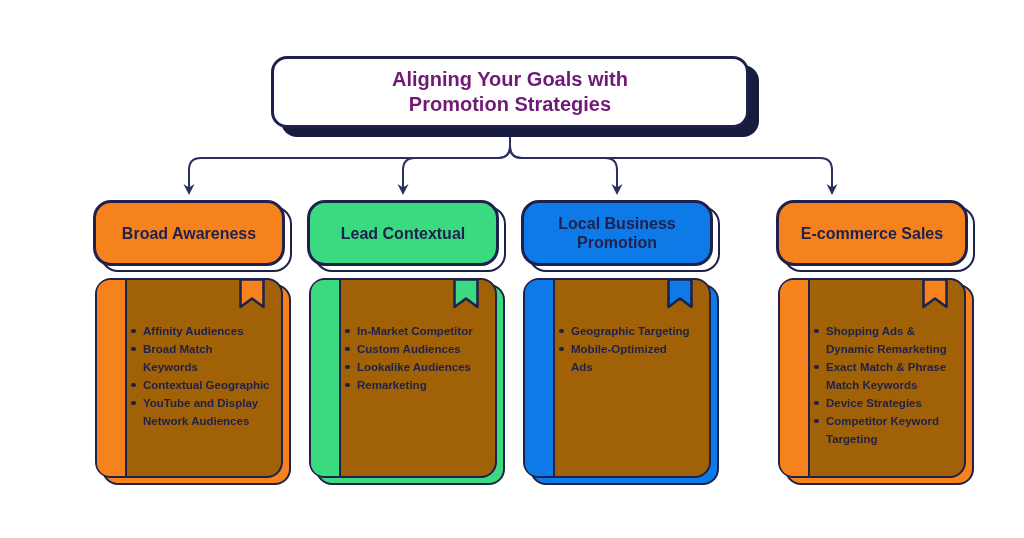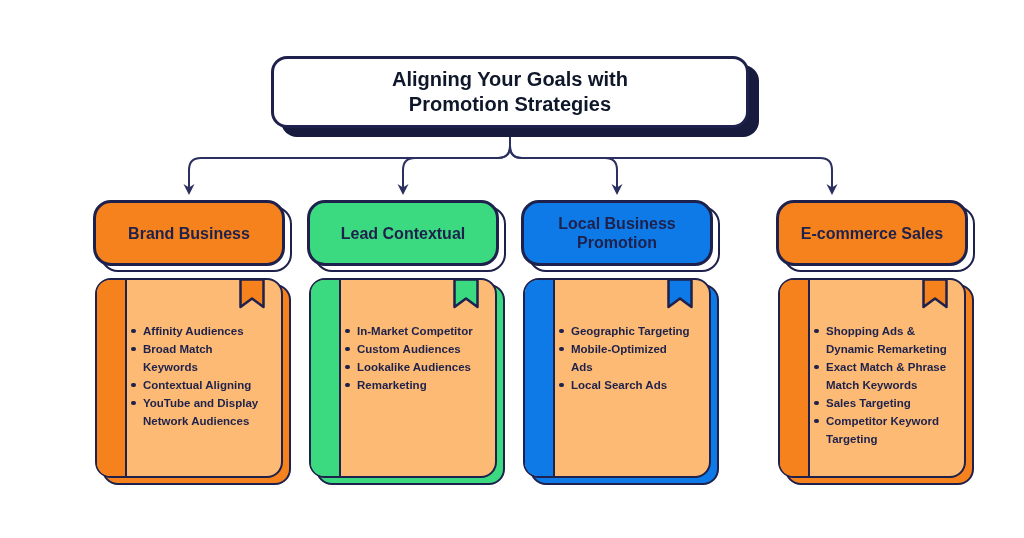--- a/index.html
+++ b/index.html
@@ -17,21 +17,21 @@
 
   
   .title-box{
     position:absolute;left:271px;top:56px;width:478px;height:72px;
     box-sizing:border-box;
     background:#ffffff;
     border:3.5px solid #1d214b;
     border-radius:16px;
     box-shadow:10px 9px 0 0 #171b3e;
     display:flex;flex-direction:column;align-items:center;justify-content:center;
-    color:#0f172a;font-weight:bold;font-size:20px;line-height:25px;text-align:center;
+    color:#701a75;font-weight:bold;font-size:20px;line-height:25px;text-align:center;
   }
 
   
   .col{position:absolute;top:200px;width:192px;}
   .col-0{left:93px;} .col-1{left:307px;} .col-2{left:521px;} .col-3{left:776px;}
 
   .cat-box{
     position:relative;height:66px;box-sizing:border-box;
     background:var(--c);
     border:3px solid #1d214b;
@@ -45,21 +45,21 @@
     content:'';position:absolute;inset:-3px;
     transform:translate(7px,6px);
     border:2.5px solid #1d214b;border-radius:18px;
     background:#ffffff;
     z-index:-1;
   }
 
   .card{
     position:relative;width:188px;height:200px;margin:12px auto 0;
     box-sizing:border-box;
-    background:#fdba74;
+    background:#a16207;
     border:2.5px solid #1d214b;
     border-radius:16px;
   }
   .card::before{
     content:'';position:absolute;inset:-2.5px;
     transform:translate(7px,6px);
     border:2.5px solid #1d214b;border-radius:16px;
     background:var(--c);
     z-index:-1;
   }
@@ -105,31 +105,31 @@
       <polygon points="826.5,184 832,195 837.5,184 832,187.5"></polygon>
     </g>
   </svg>
 
   <div class="title-box">
     <span>Aligning Your Goals with</span>
     <span>Promotion Strategies</span>
   </div>
 
   <div class="col col-0" style="--c: #f6821d;">
-    <div class="cat-box">Brand Business</div>
+    <div class="cat-box">Broad Awareness</div>
     <div class="card">
       <div class="spine"></div>
       <svg class="bookmark" viewBox="0 0 26 31">
         <path d="M1.5,1.5 H24.5 V29 L13,20.5 L1.5,29 Z" fill="currentColor" stroke="#1d214b" stroke-width="2.5" stroke-linejoin="round"></path>
       </svg>
       <ul>
         <li>Affinity Audiences</li>
         <li>Broad Match
 Keywords</li>
-        <li>Contextual Aligning</li>
+        <li>Contextual Geographic</li>
         <li>YouTube and Display
 Network Audiences</li>
       </ul>
     </div>
   </div>
 
   <div class="col col-1" style="--c: #3bd980;">
     <div class="cat-box">Lead Contextual</div>
     <div class="card">
       <div class="spine"></div>
@@ -150,37 +150,36 @@
 Promotion</div>
     <div class="card">
       <div class="spine"></div>
       <svg class="bookmark" viewBox="0 0 26 31">
         <path d="M1.5,1.5 H24.5 V29 L13,20.5 L1.5,29 Z" fill="currentColor" stroke="#1d214b" stroke-width="2.5" stroke-linejoin="round"></path>
       </svg>
       <ul>
         <li>Geographic Targeting</li>
         <li>Mobile-Optimized
 Ads</li>
-        <li>Local Search Ads</li>
       </ul>
     </div>
   </div>
 
   <div class="col col-3" style="--c: #f6821d;">
     <div class="cat-box">E-commerce Sales</div>
     <div class="card">
       <div class="spine"></div>
       <svg class="bookmark" viewBox="0 0 26 31">
         <path d="M1.5,1.5 H24.5 V29 L13,20.5 L1.5,29 Z" fill="currentColor" stroke="#1d214b" stroke-width="2.5" stroke-linejoin="round"></path>
       </svg>
       <ul>
         <li>Shopping Ads &amp;
 Dynamic Remarketing</li>
         <li>Exact Match &amp; Phrase
 Match Keywords</li>
-        <li>Sales Targeting</li>
+        <li>Device Strategies</li>
         <li>Competitor Keyword
 Targeting</li>
       </ul>
     </div>
   </div>
 
 </div>
 
 </body></html>

